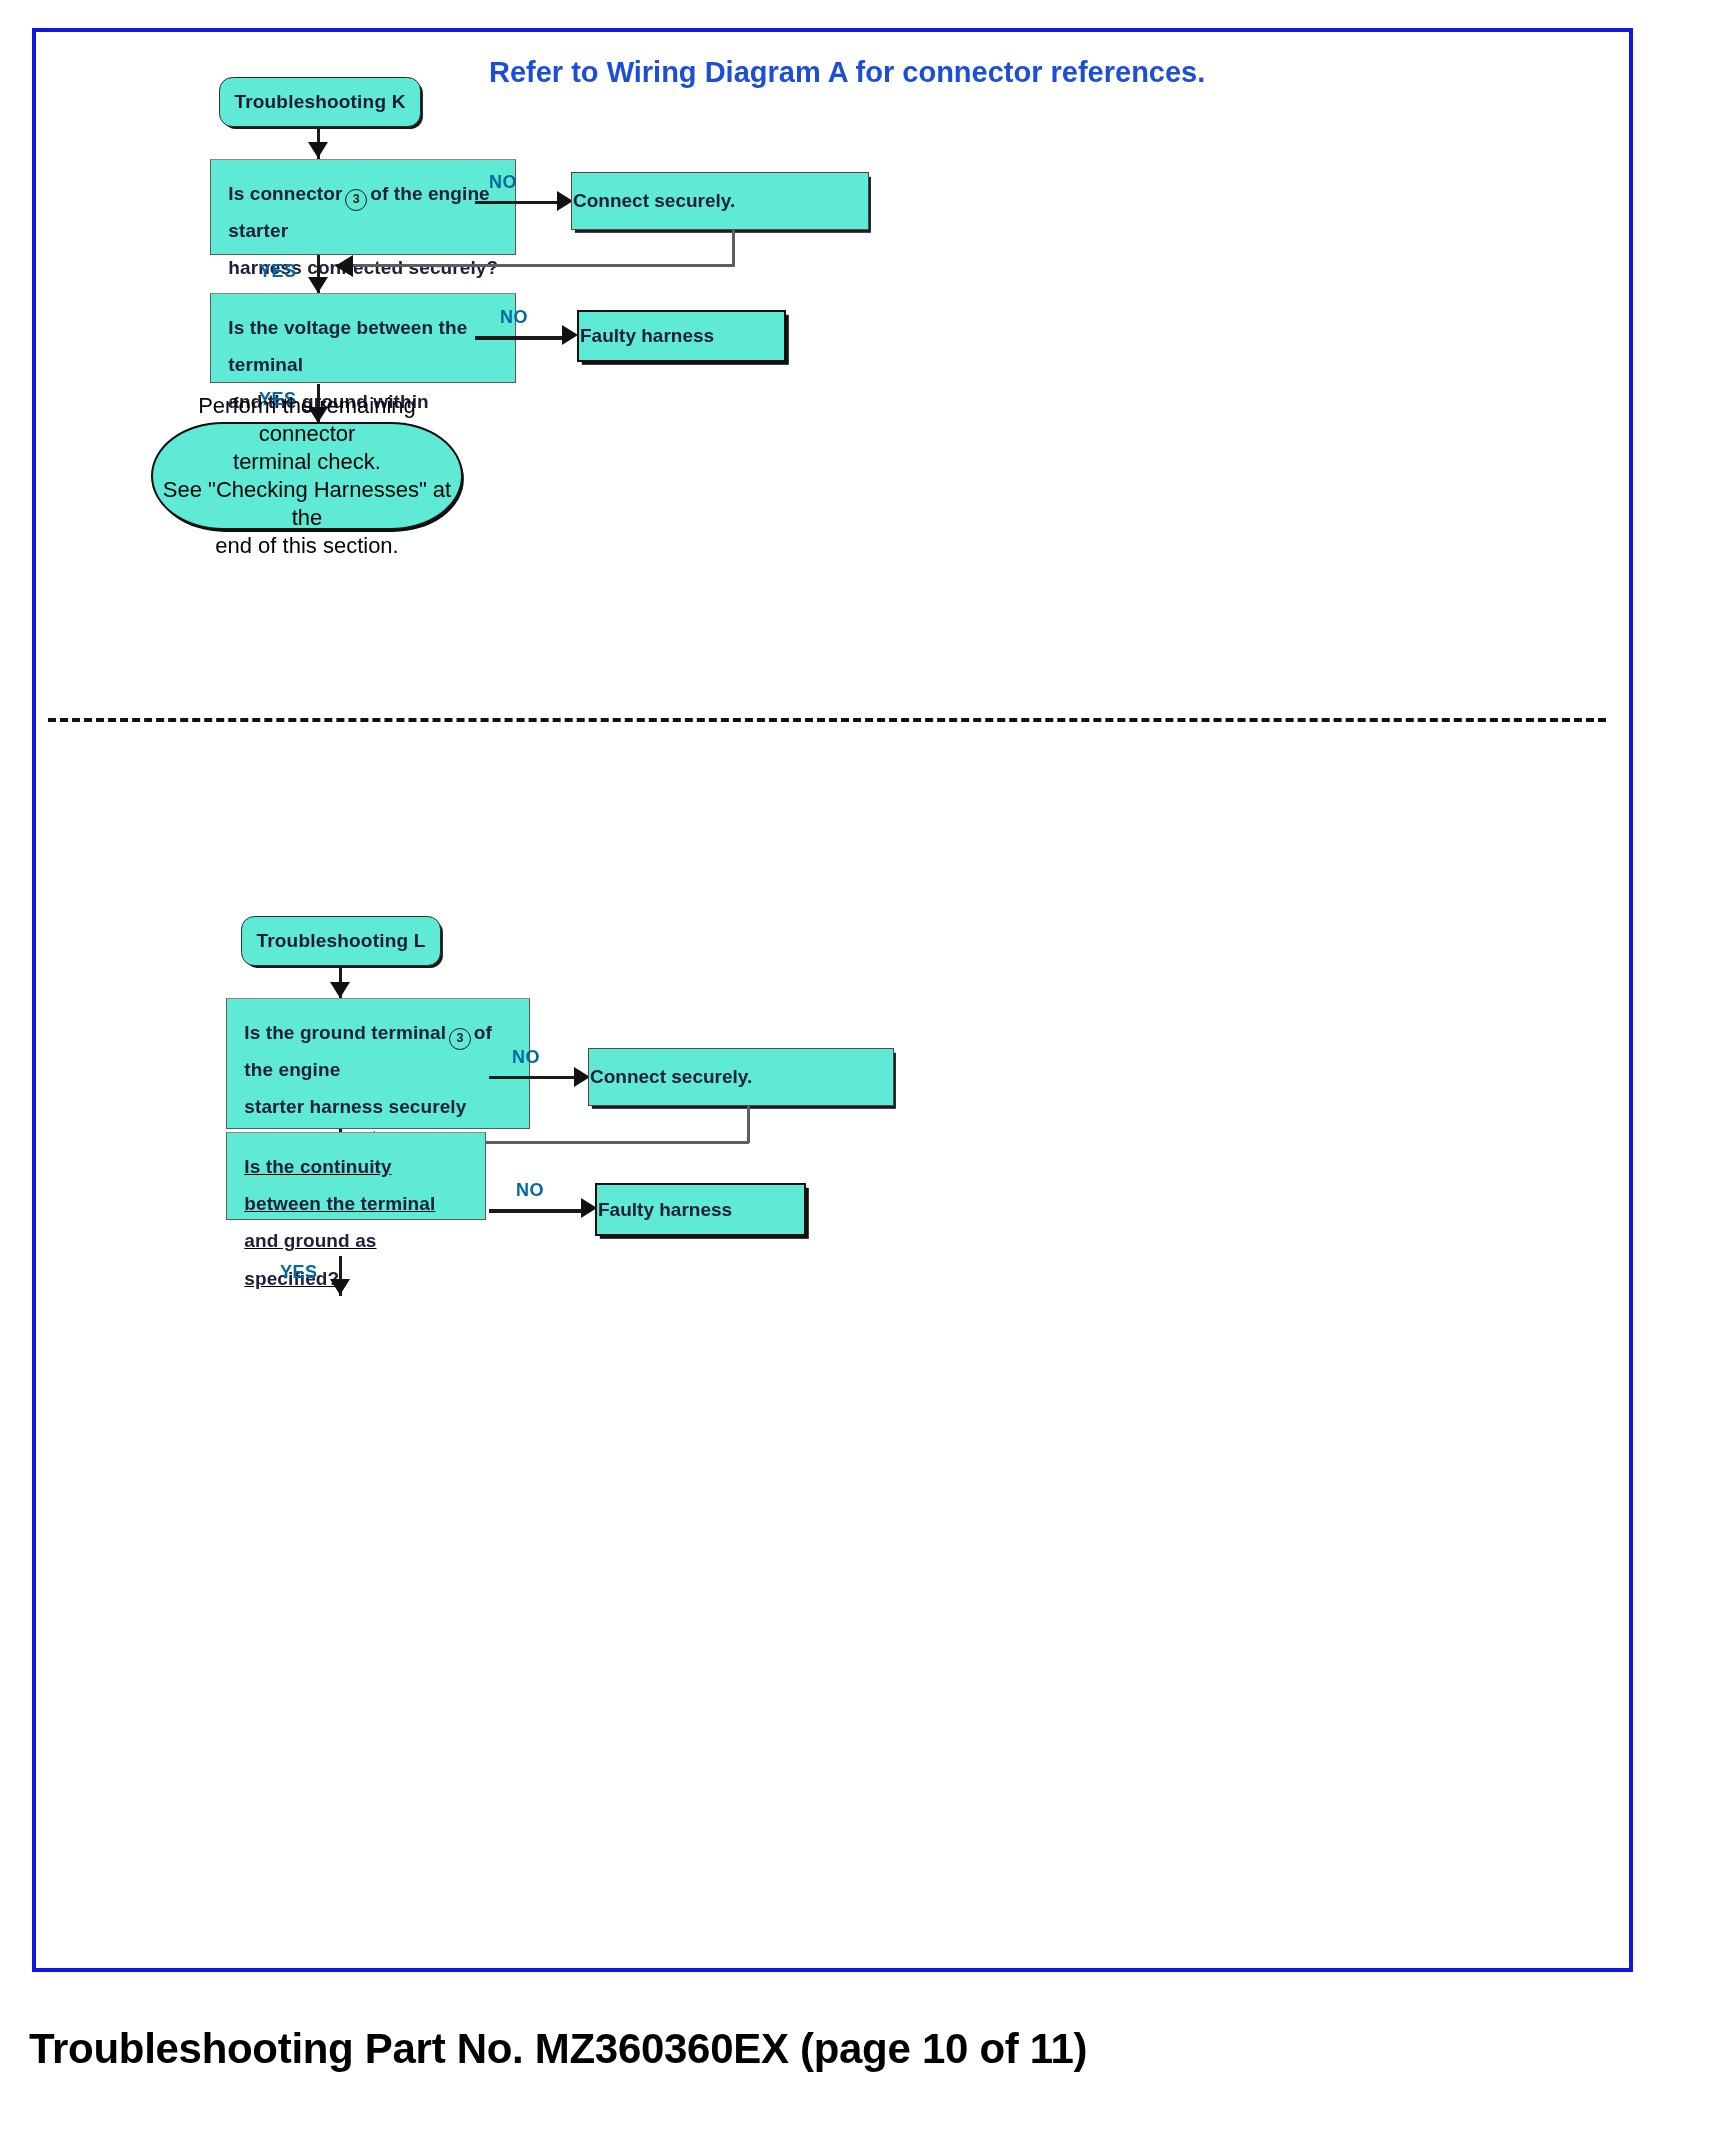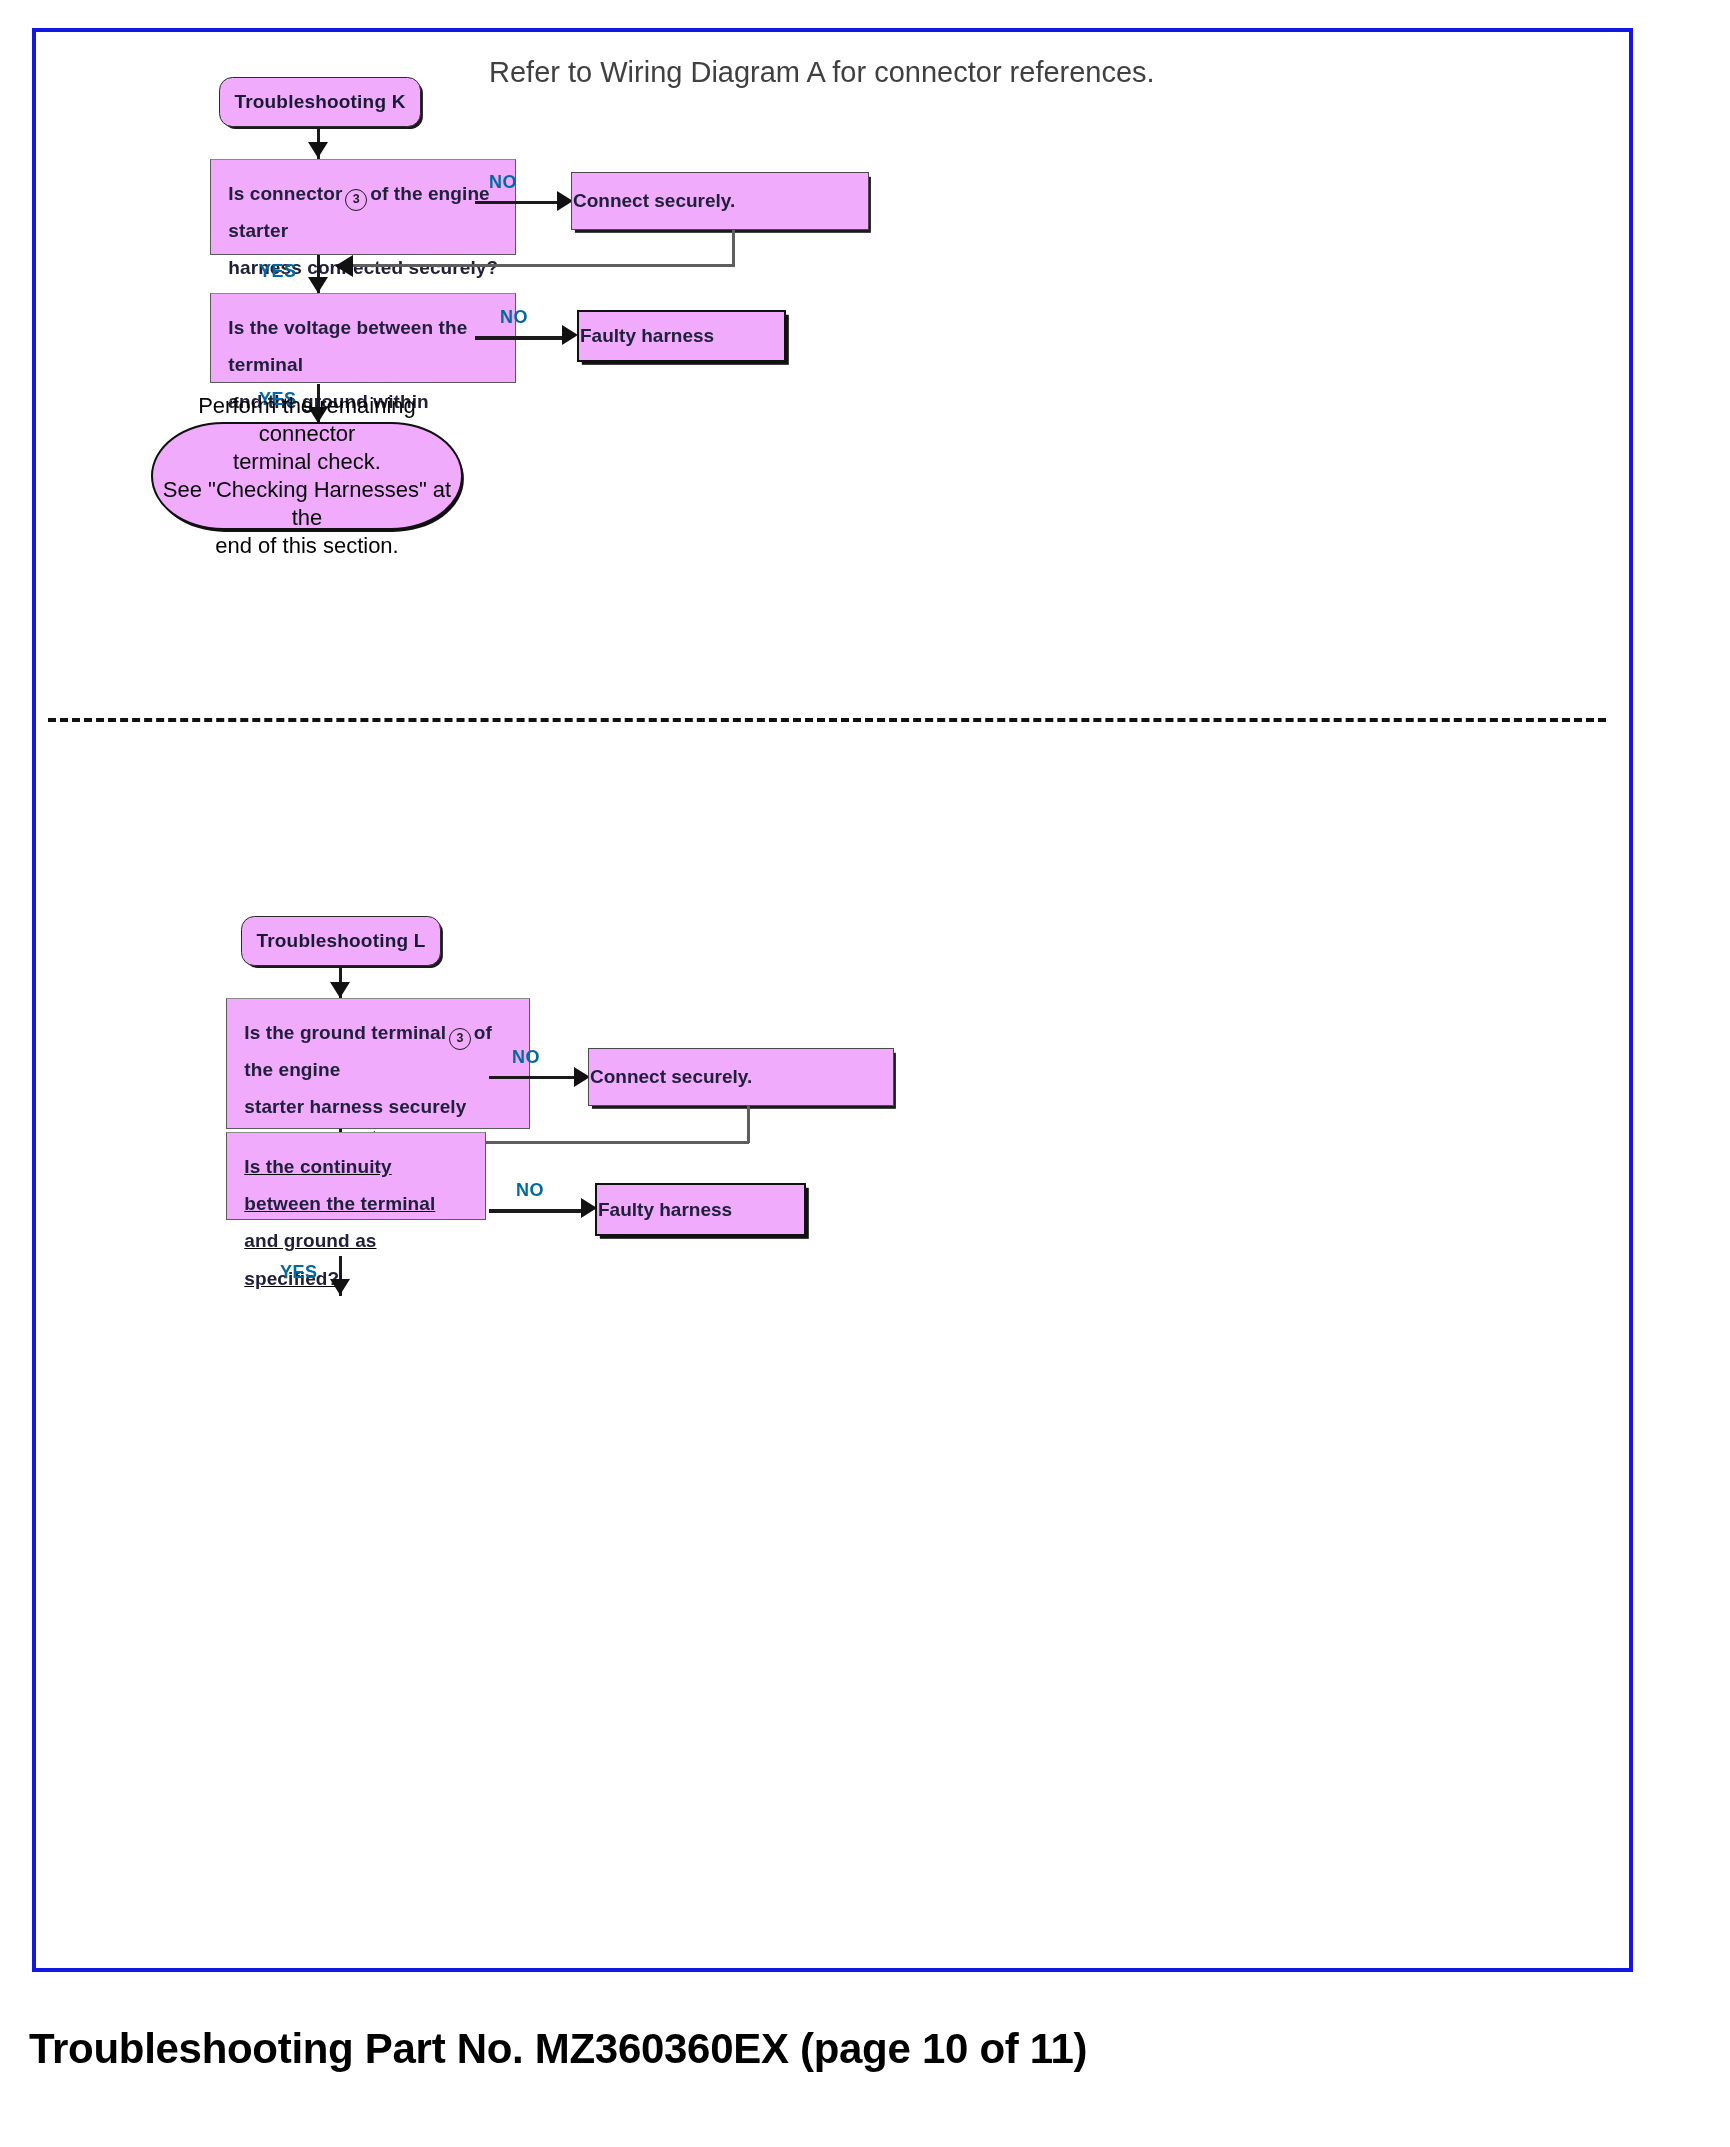--- a/index.html
+++ b/index.html
@@ -32,21 +32,21 @@
     left: 0;
     top: 0;
     width: 100%;
     height: 100%;
   }
 
   
   .node {
     position: absolute;
     box-sizing: border-box;
-    background: #f0abfc;
+    background: #5eead4;
   }
 
   
   .terminal-start {
     border: 1.9px solid #2b2b2b;
     border-radius: 13.4px;
     box-shadow: 2.9px 2.9px 0 -1px #1a1a1a;
     display: flex;
     align-items: center;
     justify-content: center;
@@ -165,22 +165,22 @@
     font-weight: 700;
     color: #0369a1;
     letter-spacing: 0.5px;
     white-space: nowrap;
   }
 
   
   #top-note {
     position: absolute;
     font-size: 29px;
-    font-weight: 400;
-    color: #404040;
+    font-weight: 700;
+    color: #1d4ed8;
     white-space: nowrap;
     text-align: right;
   }
 
   
   #section-divider {
     position: absolute;
     left: 11.5px;
     top: 686px;
     width: 1558px;

